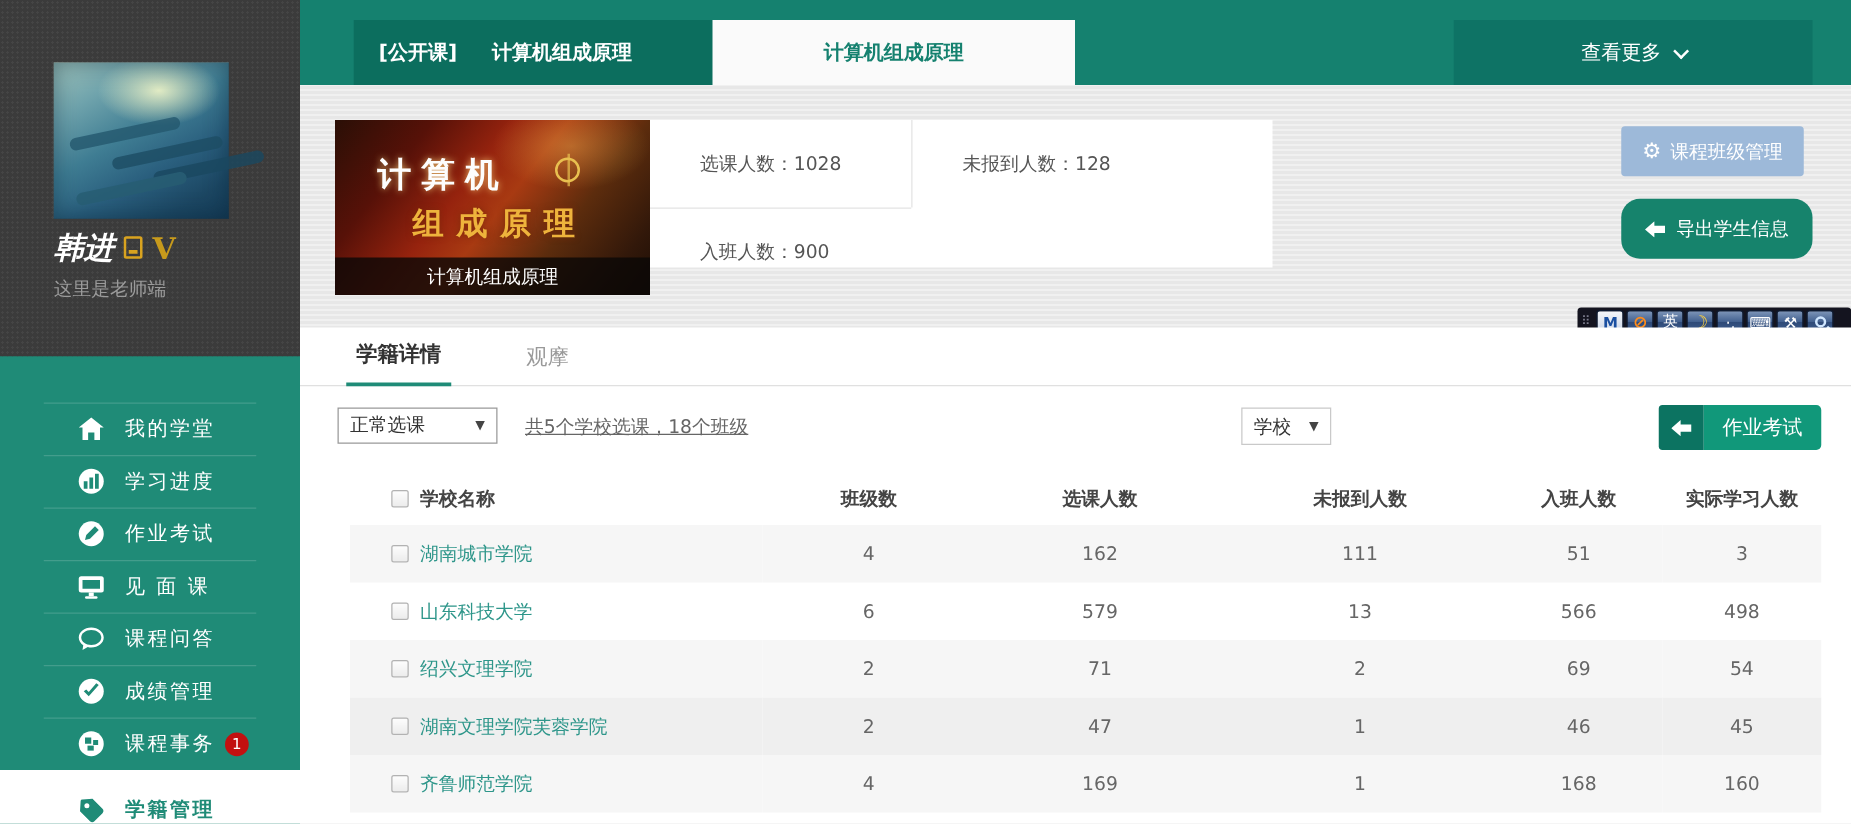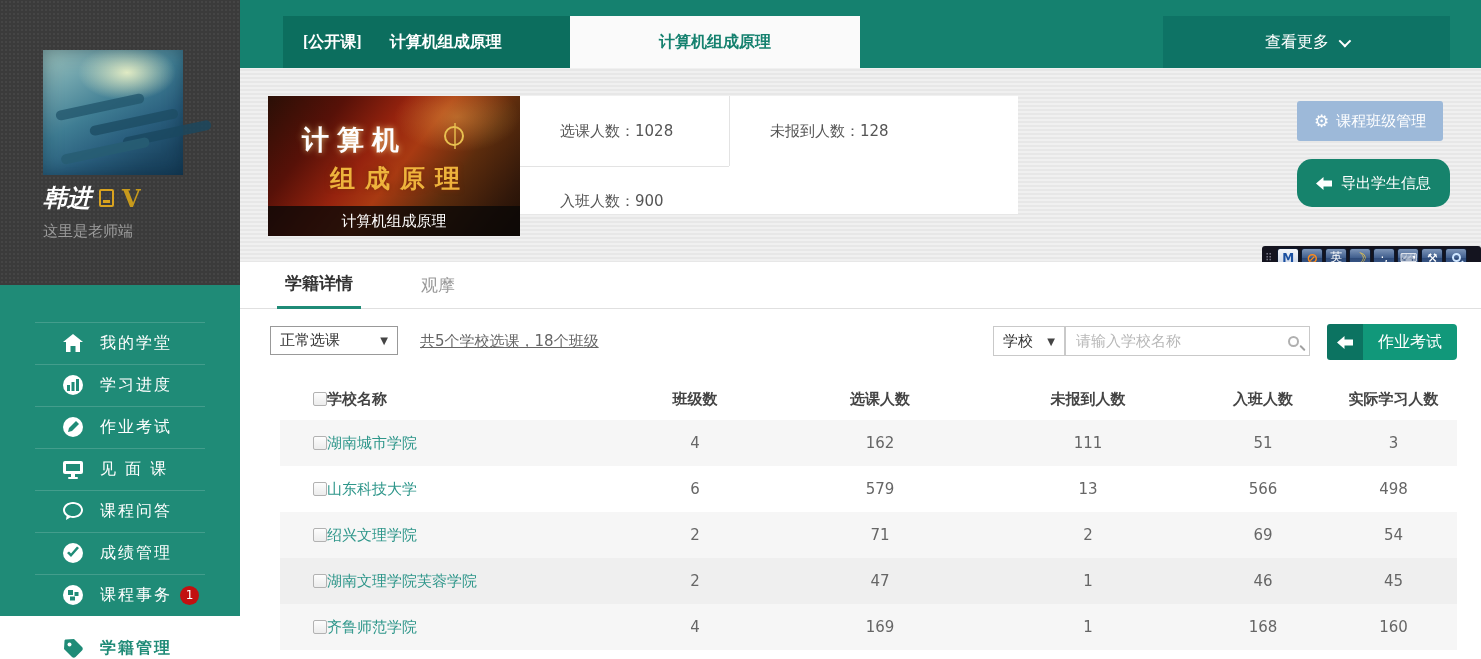--- a/index.html
+++ b/index.html
@@ -36,21 +36,21 @@
   .menu-item.active .mi-label { font-weight:bold; }
   .mi-badge { margin-left:8px; min-width:19px; height:19px; border-radius:50%; background:#c21010; color:#fff;
       font-size:12px; display:inline-flex; align-items:center; justify-content:center; padding:0 4px; }
 
   
   .main { position:absolute; left:240px; top:0; width:1241px; height:659px;
       background:repeating-linear-gradient(0deg,#e7e7e7 0 2px,#f0f0f0 2px 4px); }
 
   .topbar { position:absolute; left:0; top:0; width:100%; height:68px; background:#15816f; }
   .course-tab1 { position:absolute; left:43px; top:16px; width:310px; height:52px; background:#0c6e5e;
-      display:flex; align-items:center; padding:0 20px; gap:28px; color:#fff; cursor:pointer;font-family:Liberation Serif, serif; }
+      display:flex; align-items:center; padding:0 20px; gap:28px; color:#fff; cursor:pointer; }
   .course-tab1 .t-prefix { font-size:16px; font-weight:bold; }
   .course-tab1 .t-title { font-size:16px; font-weight:bold; }
   .course-tab2 { position:absolute; left:330px; top:16px; width:290px; height:52px; background:#fafafa;
       display:flex; align-items:center; justify-content:center; color:#15816f; font-size:16px; font-weight:bold; cursor:pointer; }
   .more-btn { position:absolute; left:923px; top:16px; width:287px; height:52px; background:#0e7365;
       display:flex; align-items:center; justify-content:center; gap:10px; color:#fff; font-size:16px; cursor:pointer; }
   .chevron-down { width:9px; height:9px; border-right:2px solid #fff; border-bottom:2px solid #fff;
       transform:rotate(45deg) translateY(-2px); display:inline-block; }
 
   
@@ -120,21 +120,21 @@
   
   .school-table { position:absolute; left:40px; top:116px; width:1177px; border-collapse:collapse; table-layout:fixed; }
   .school-table col.c1{width:330px} .school-table col.c2{width:170px} .school-table col.c3{width:200px}
   .school-table col.c4{width:216px} .school-table col.c5{width:134px} .school-table col.c6{width:127px}
   .school-table th { height:42px; font-size:15px; color:#444; font-weight:bold; text-align:center; }
   .school-table th.first { text-align:left; }
   .school-table td { height:46px; font-size:15px; color:#666; text-align:center; }
   .school-table td.first { text-align:left; }
   .school-table tbody tr:nth-child(odd) { background:#f6f6f6; }
   .school-table tbody tr.highlighted { background:#efefef; }
-  .cell-check { display:flex; align-items:center; padding-left:33px; }
+  .cell-check { display:flex; align-items:center; gap:9px; padding-left:33px; }
   .cbx { width:14px; height:14px; border:1px solid #b2b2b2; border-radius:2px; background:linear-gradient(#fdfdfd,#ececec); flex:none; cursor:pointer; }
   .school-link { color:#2e968a; text-decoration:none; cursor:pointer; }
 </style>
 </head>
 <body>
 
 <div class="screen">
 
   <div class="sidebar">
     <div class="sidebar-top">
@@ -295,24 +295,20 @@
         <div class="select-box select-status">
           <span>正常选课</span>
           <span class="caret">▼</span>
         </div>
         <div class="filter-summary">共5个学校选课，18个班级</div>
 
         <div class="select-box select-school">
           <span>学校</span>
           <span class="caret">▼</span>
         </div>
-        <div class="school-search">
-          <input type="text" placeholder="请输入学校名称" style="">
-          <span class="mag-icon"></span>
-        </div>
         <div class="export-data-btn">
           <span class="eb-arrow">
             <svg class="arrow-left-svg" viewBox="0 0 17 13">
                 <path d="M7.5 0 L7.5 3.6 L16 3.6 L16 9.4 L7.5 9.4 L7.5 13 L0 6.5 Z"></path>
               </svg>
           </span>
           <span class="eb-label">作业考试</span>
         </div>
       </div>
 

